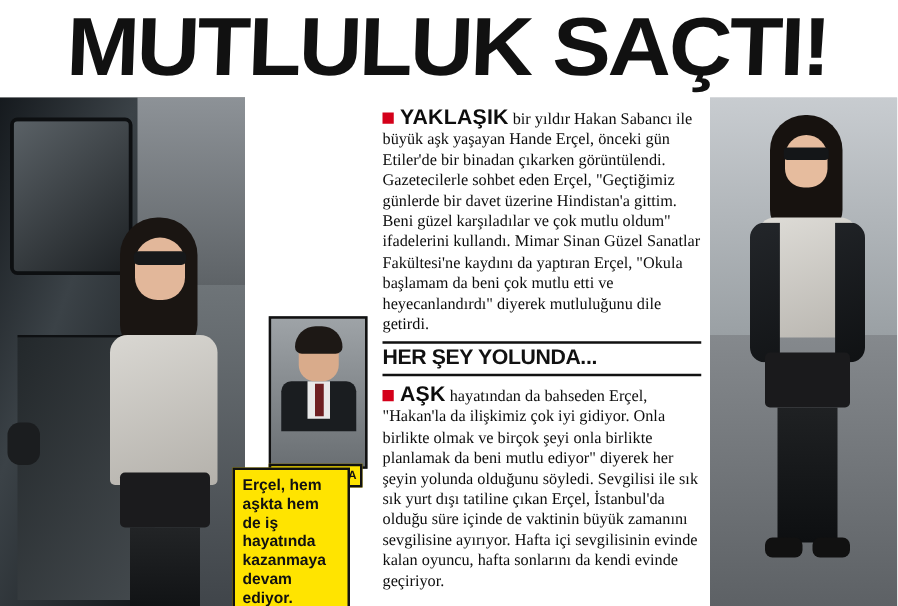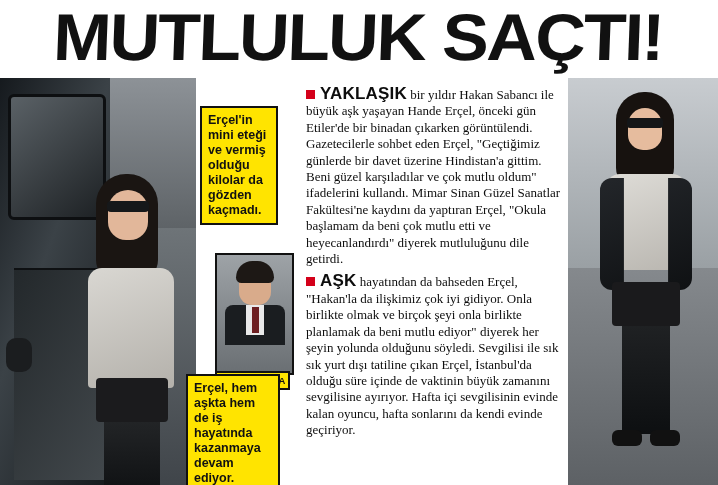--- a/index.html
+++ b/index.html
@@ -178,39 +178,39 @@
     <div class="door-panel"></div>
     <div class="woman-l-hair"></div>
     <div class="woman-l-face"></div>
     <div class="woman-l-glasses"></div>
     <div class="woman-l-coat"></div>
     <div class="woman-l-skirt"></div>
     <div class="woman-l-legs"></div>
     <div class="mic"></div>
   </div>
 
-  <div class="callout callout-1">Erçel'in mini eteği ve vermiş olduğu kilolar da gözden kaçmadı.</div>
 
   <div class="inset">
     <div class="inset-bg"></div>
     <div class="inset-body"></div>
     <div class="inset-shirt"></div>
     <div class="inset-tie"></div>
     <div class="inset-head"></div>
     <div class="inset-hair"></div>
   </div>
   <div class="inset-caption">AYDIN HAMZA</div>
 
   <div class="callout callout-2">Erçel, hem aşkta hem de iş hayatında kazanmaya devam ediyor.</div>
 
   <div class="article">
     <p>
       <span class="sq"></span><span class="lead">YAKLAŞIK</span>
       <span>bir yıldır Hakan Sabancı ile büyük aşk yaşayan Hande Erçel, önceki gün Etiler'de bir binadan çıkarken görüntülendi. Gazetecilerle sohbet eden Erçel, "Geçtiğimiz günlerde bir davet üzerine Hindistan'a gittim. Beni güzel karşıladılar ve çok mutlu oldum" ifadelerini kullandı. Mimar Sinan Güzel Sanatlar Fakültesi'ne kaydını da yaptıran Erçel, "Okula başlamam da beni çok mutlu etti ve heyecanlandırdı" diyerek mutluluğunu dile getirdi.</span>
     </p>
+    <div class="subhead">HER ŞEY YOLUNDA...</div>
     <p>
       <span class="sq"></span><span class="lead">AŞK</span>
       <span>hayatından da bahseden Erçel, "Hakan'la da ilişkimiz çok iyi gidiyor. Onla birlikte olmak ve birçok şeyi onla birlikte planlamak da beni mutlu ediyor" diyerek her şeyin yolunda olduğunu söyledi. Sevgilisi ile sık sık yurt dışı tatiline çıkan Erçel, İstanbul'da olduğu süre içinde de vaktinin büyük zamanını sevgilisine ayırıyor. Hafta içi sevgilisinin evinde kalan oyuncu, hafta sonlarını da kendi evinde geçiriyor.</span>
     </p>
   </div>
 
   <div class="photo-right">
     <div class="r-wall"></div>
     <div class="r-ground"></div>
     <div class="woman-r-hair"></div>

